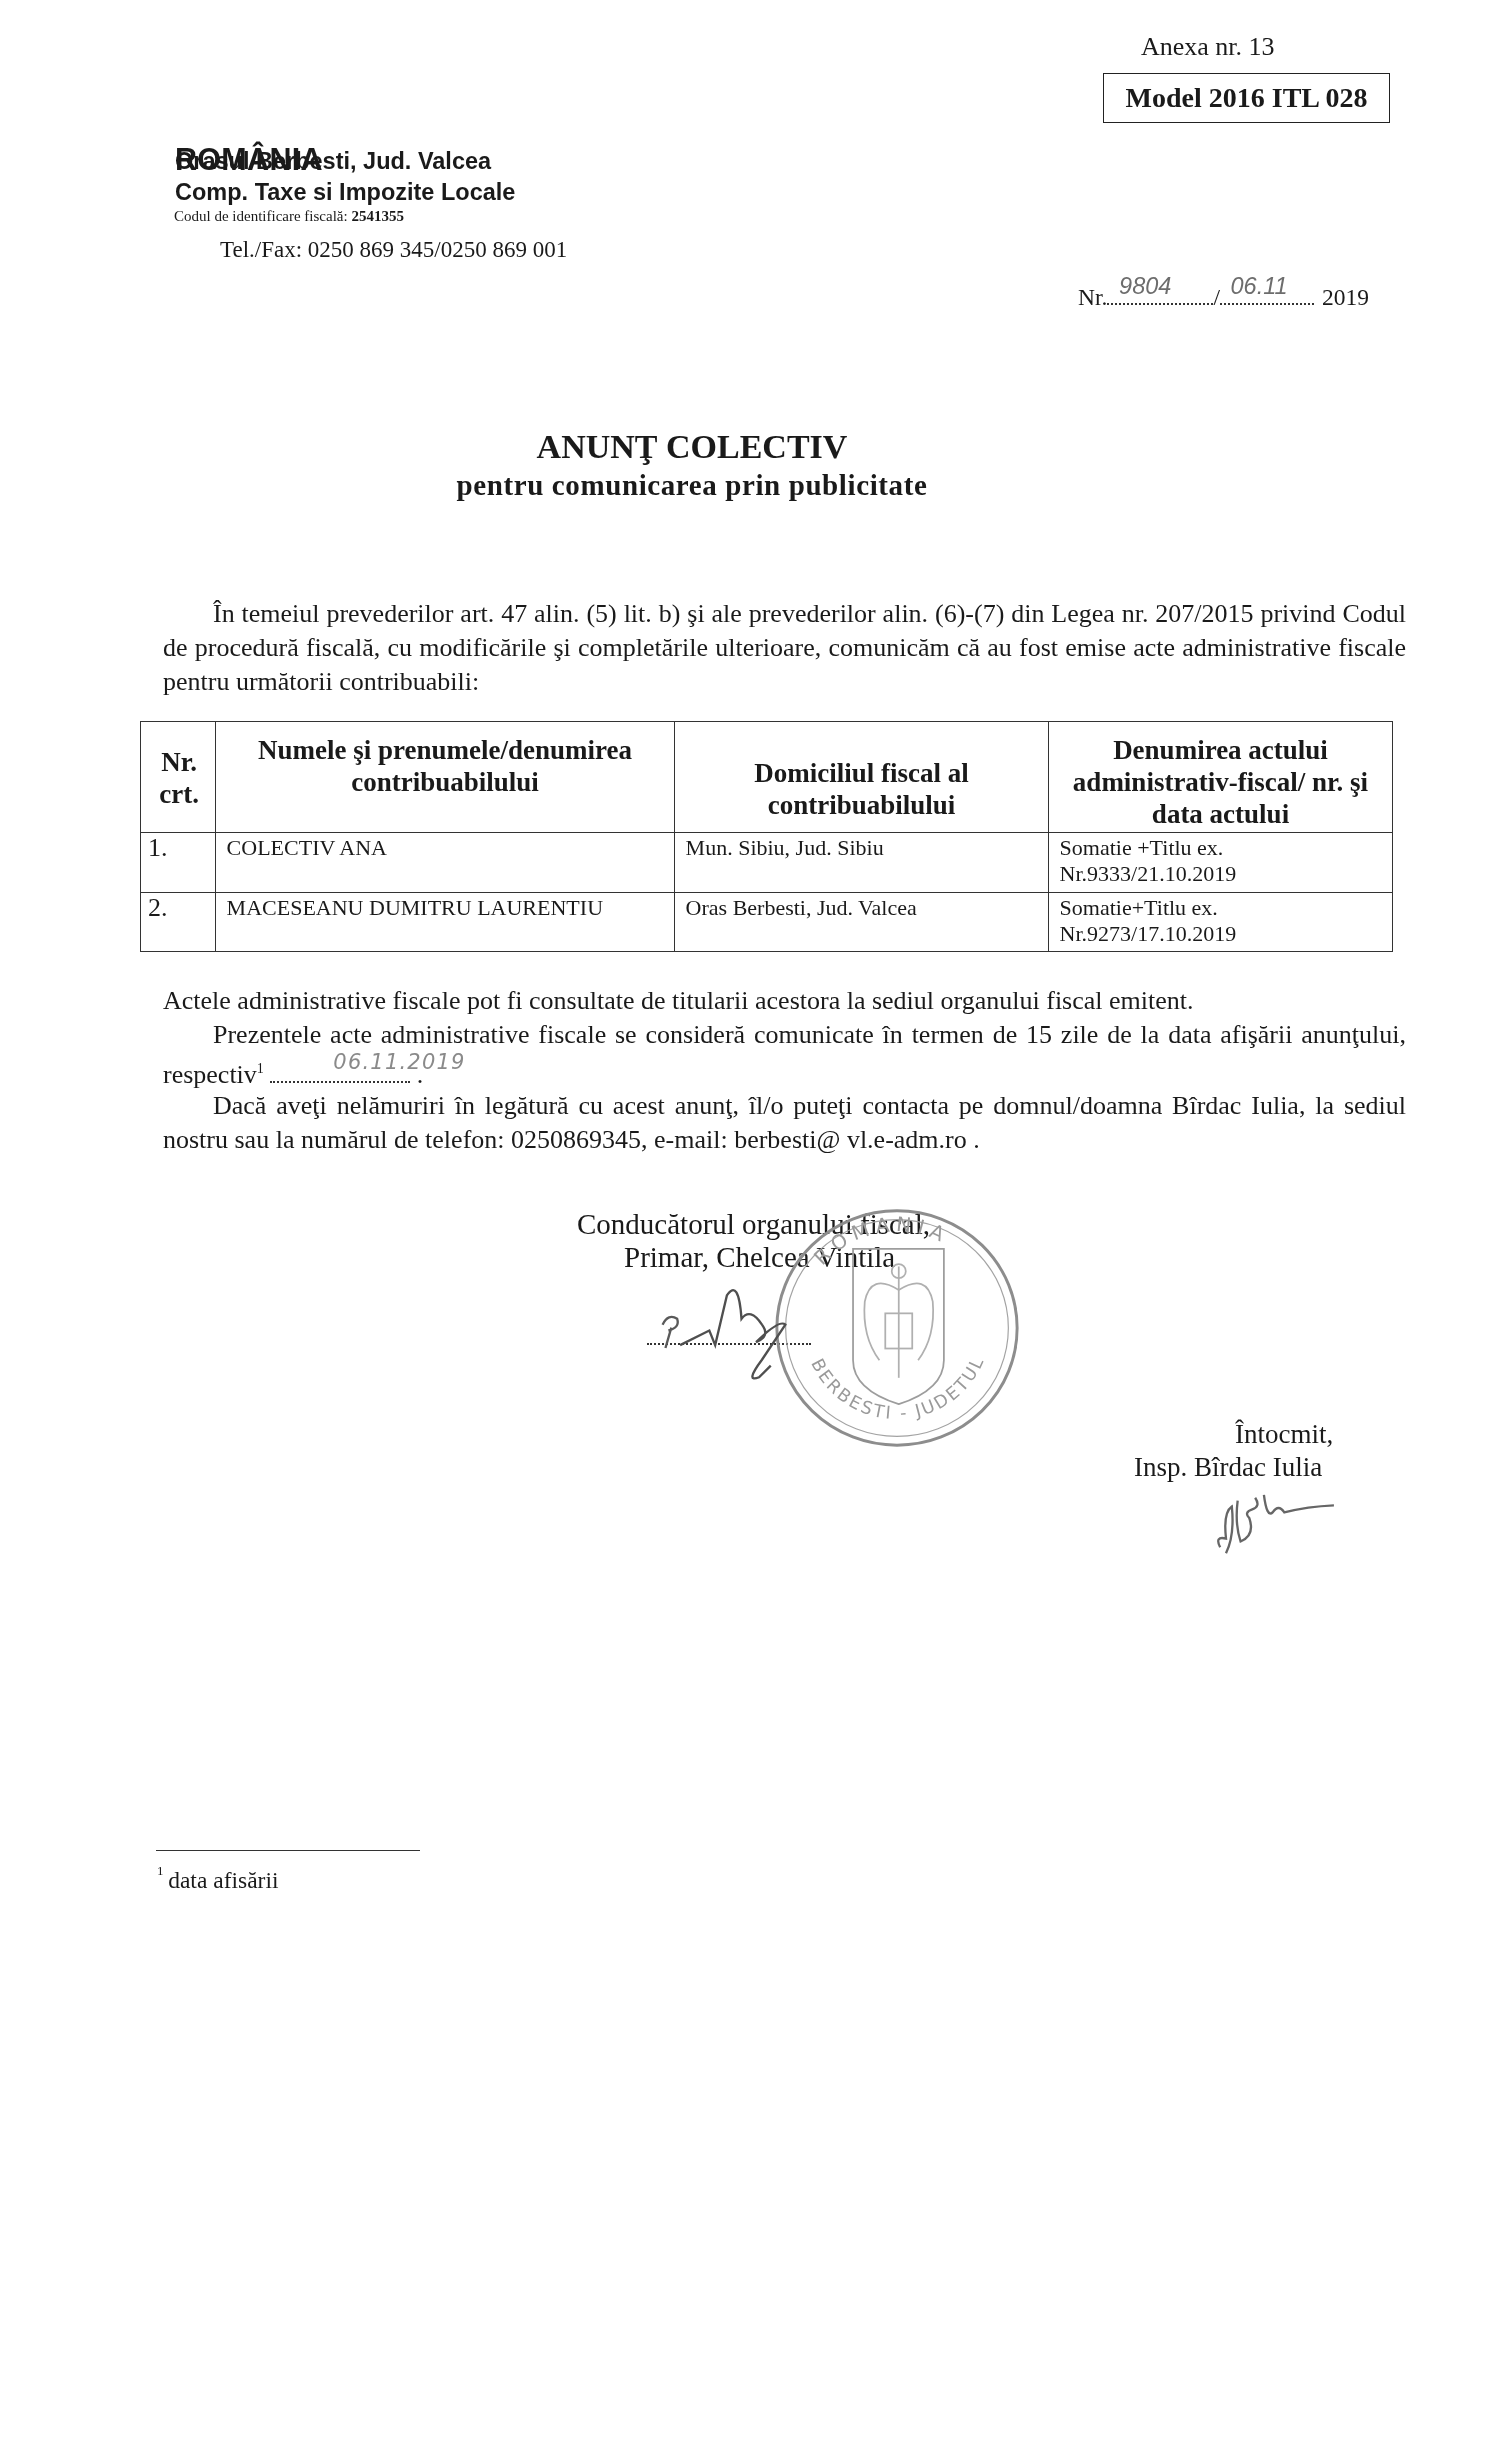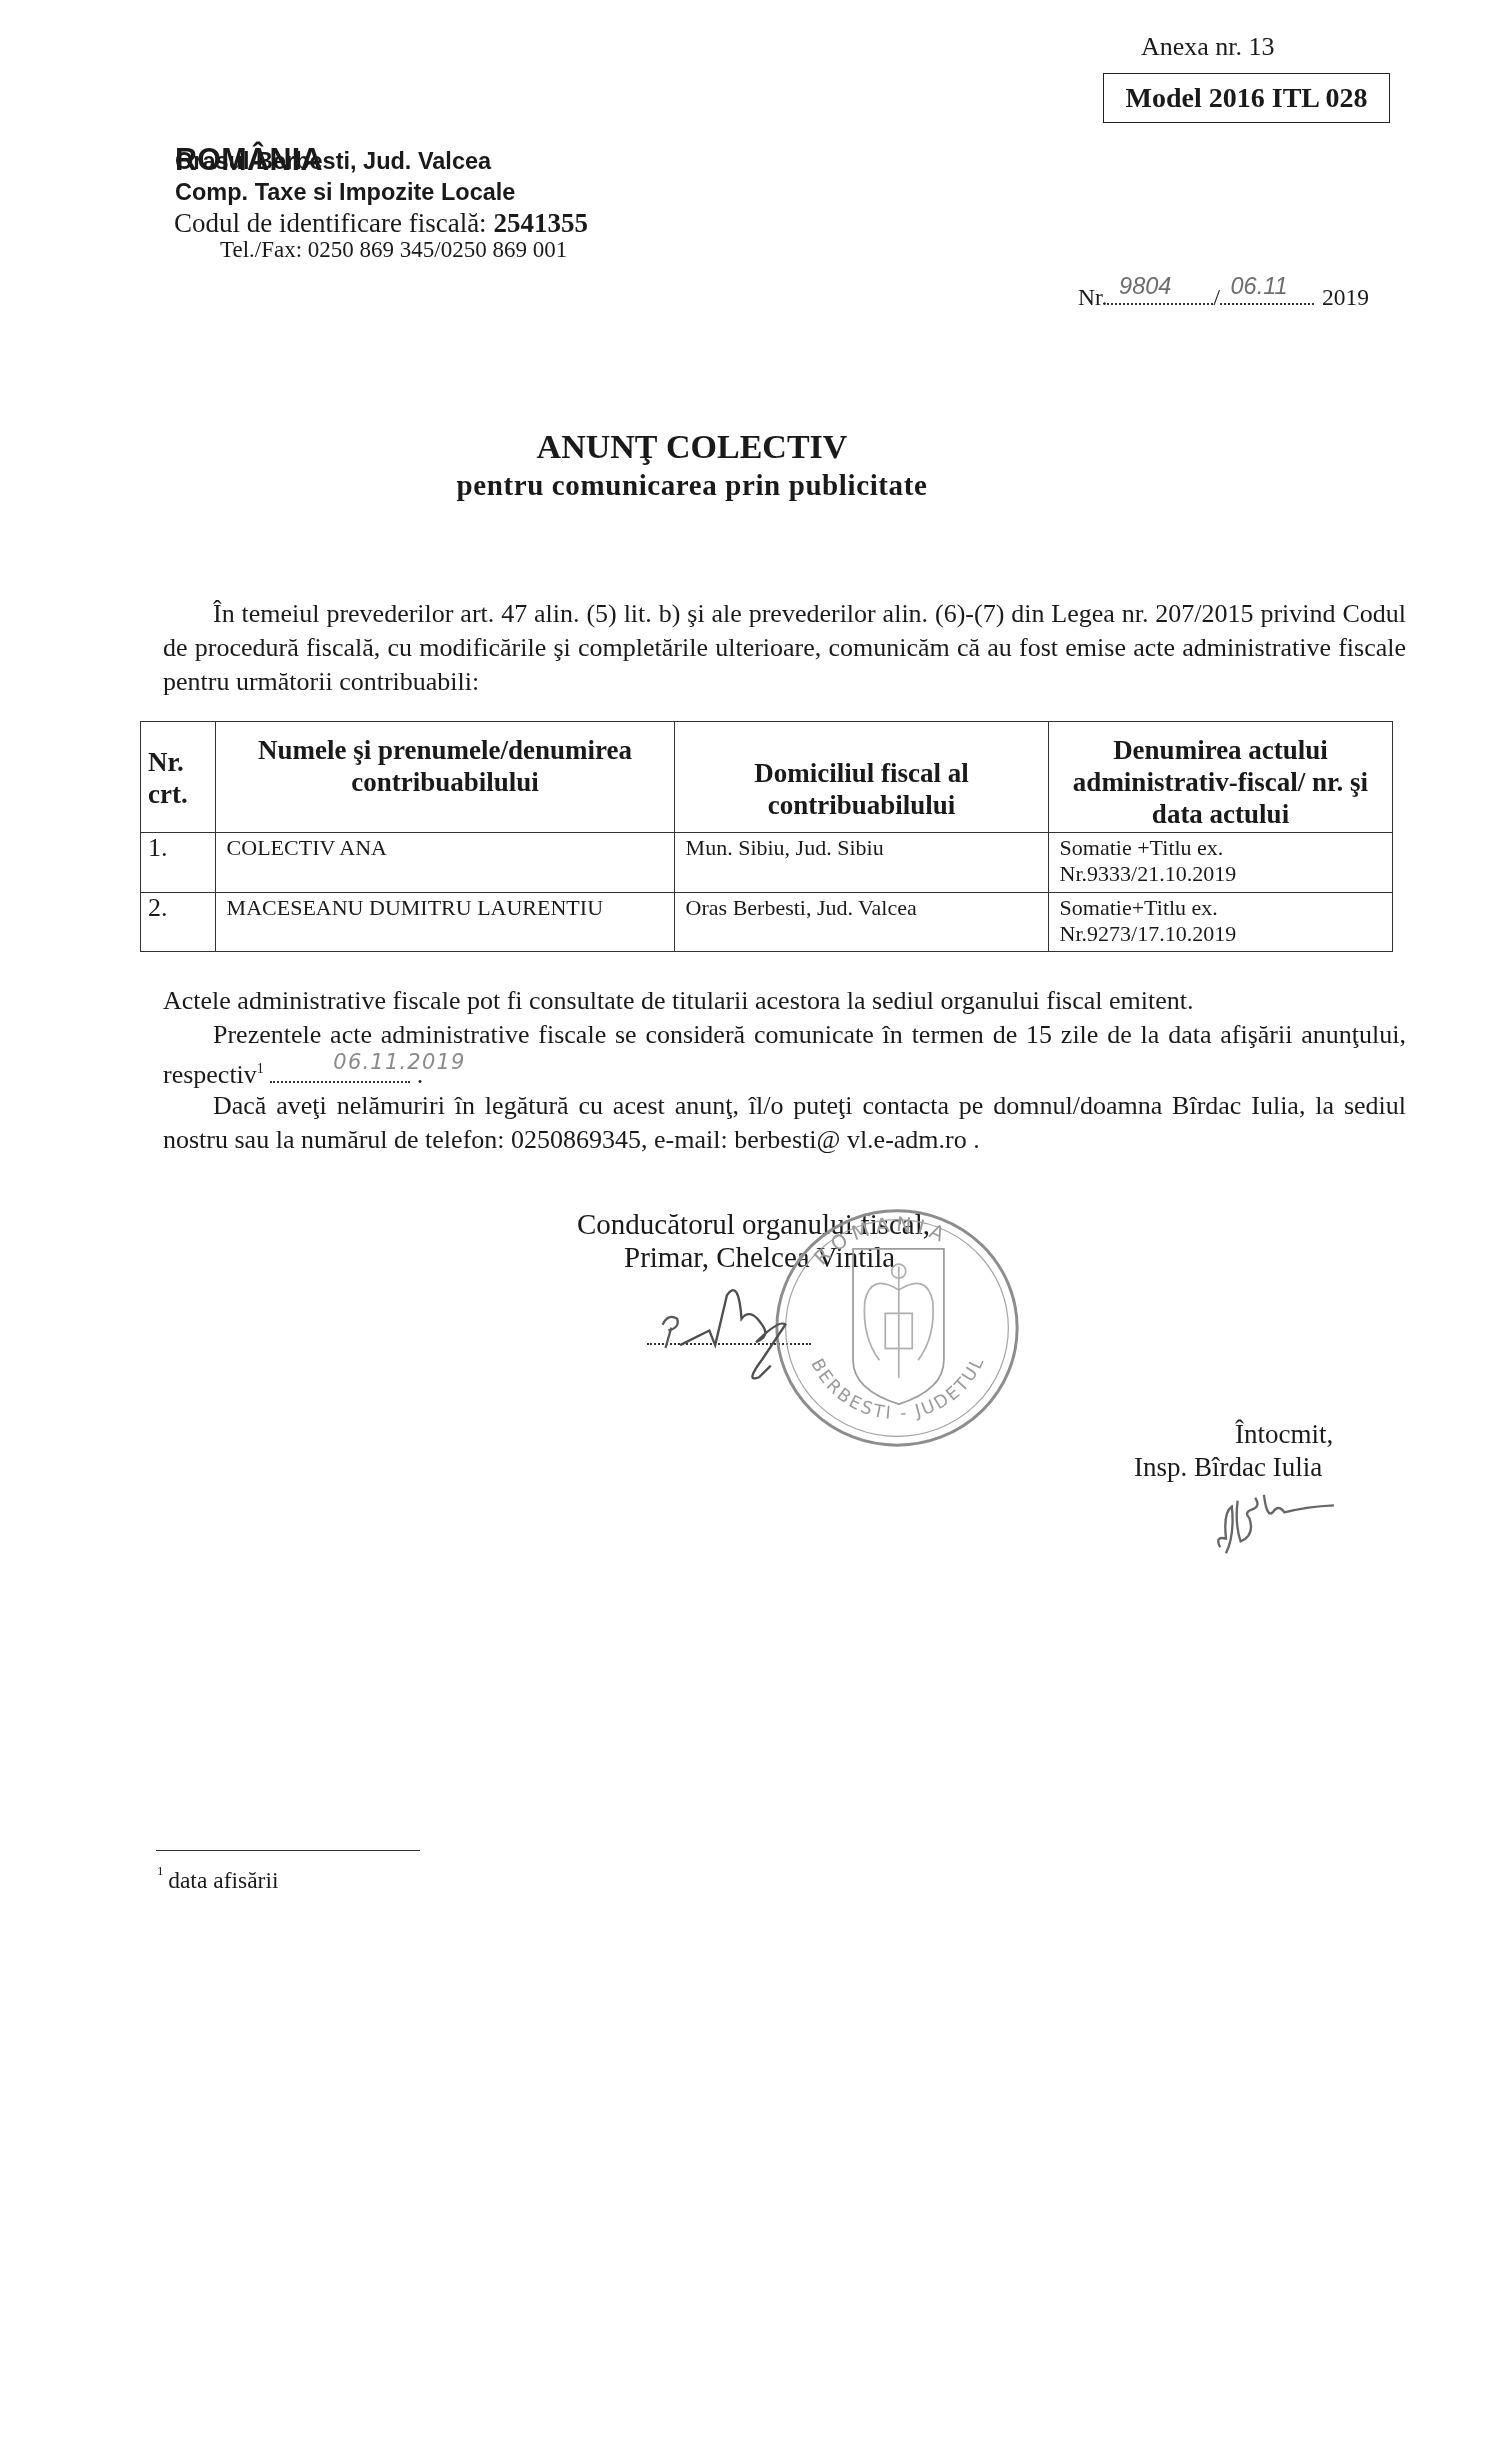--- a/index.html
+++ b/index.html
@@ -4,21 +4,21 @@
 <style>
   html, body { margin: 0; padding: 0; background: #ffffff; }
   body { width: 1496px; height: 2462px; position: relative; overflow: hidden; color: #1a1a1a; font-family: "Liberation Serif", serif; }
   .abs { position: absolute; }
 
   
   .hdr-country { left: 175px; top: 106px; font-family: "Liberation Sans", sans-serif; font-weight: bold; font-size: 30.5px; letter-spacing: 0.3px; margin-top: 36px; }
   .hdr-line { font-family: "Liberation Sans", sans-serif; font-weight: bold; font-size: 23.5px; left: 175px; }
   .hdr-city { top: 148px; }
   .hdr-dept { top: 179px; }
-  .hdr-code { left: 174px; top: 208px; font-size: 27px; }
+  .hdr-code { left: 174px; top: 208px; font-size: 15px; }
   .hdr-code b { font-weight: bold; }
   .hdr-tel { left: 175px; top: 237px; font-size: 23px; margin-left: 45px; }
 
   
   .annex { left: 1141px; top: 32px; font-size: 26px; }
   .model-box { left: 1086px; top: 73px; width: 287px; height: 50px; border: 1.8px solid #222; box-sizing: border-box; display: flex; align-items: center; justify-content: center; font-weight: bold; font-size: 28px; margin-left: 17px; }
   .nr-line { left: 1078px; top: 284px; font-size: 23.5px; display: flex; align-items: baseline; white-space: nowrap; }
   .dots { border-bottom: 2.3px dotted #333; display: inline-block; height: 5.9px; position: relative; }
   .hand { font-family: Liberation Sans, sans-serif; color: #6d6d6d; font-style: italic; position: absolute; bottom: 3.5px; font-size: 23.5px; }
 
@@ -28,21 +28,21 @@
   .title-sub { top: 469px; font-size: 29px; letter-spacing: 0.6px; }
 
   
   .para { left: 163px; width: 1243px; font-size: 26px; line-height: 34px; text-align: justify; }
   .p1 { top: 597px; text-indent: 50px; }
 
   
   table.grid { position: absolute; left: 140px; top: 721px; width: 1253px; border-collapse: collapse; font-size: 22px; }
   table.grid th, table.grid td { border: 1.8px solid #333; vertical-align: top; }
   table.grid th { font-weight: bold; font-size: 27px; line-height: 32px; text-align: center; padding: 11.7px 4.7px 2.3px; }
-  table.grid th.nr { text-align: left; padding-left: 7px; padding-top: 23.5px; }
+  table.grid th.nr { text-align: center; padding-left: 7px; padding-top: 23.5px; }
   table.grid td { height: 54px; padding: 2.3px 10.6px; line-height: 26px; }
   table.grid td.idx { font-size: 26px; padding-left: 7px; }
   .col-nr { width: 75px; }
   .col-name { width: 459px; }
   .col-addr { width: 374px; }
   .th-addr { padding-top: 35px !important; }
 
   .p2 { top: 984px; text-indent: 0; }
   .p3 { top: 1018px; text-indent: 50px; }
   .p4 { top: 1089px; text-indent: 50px; }

